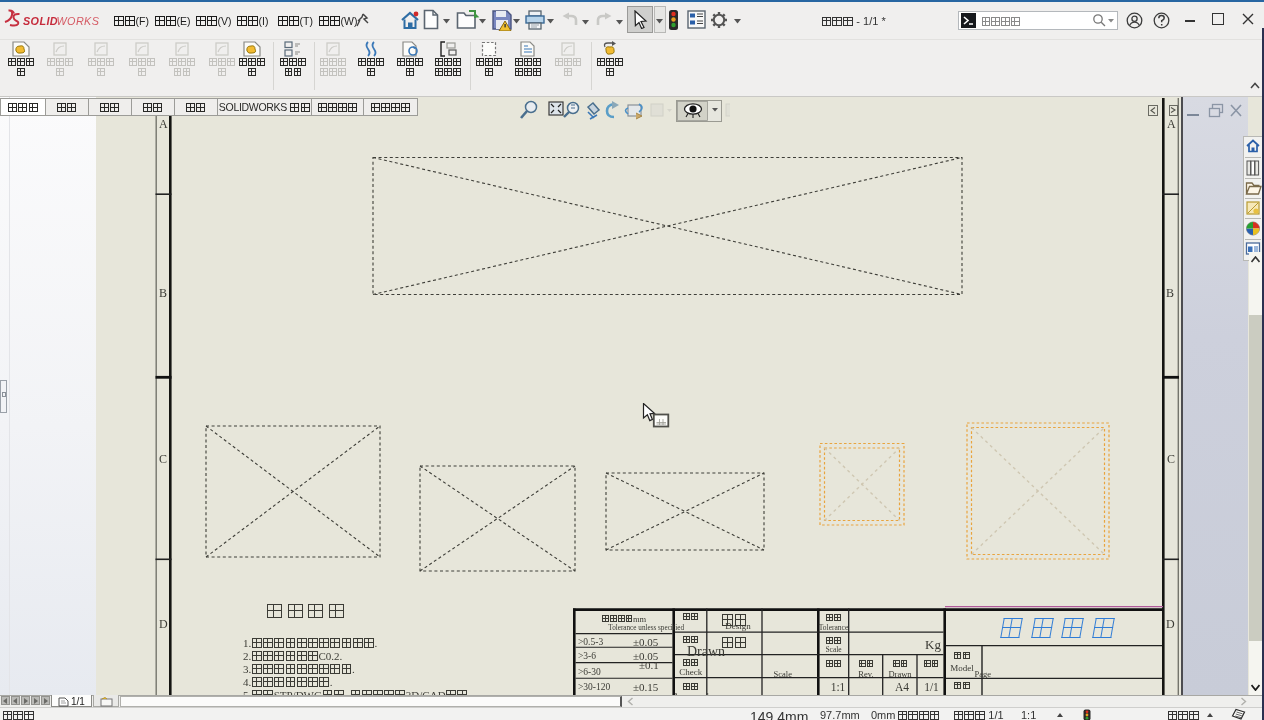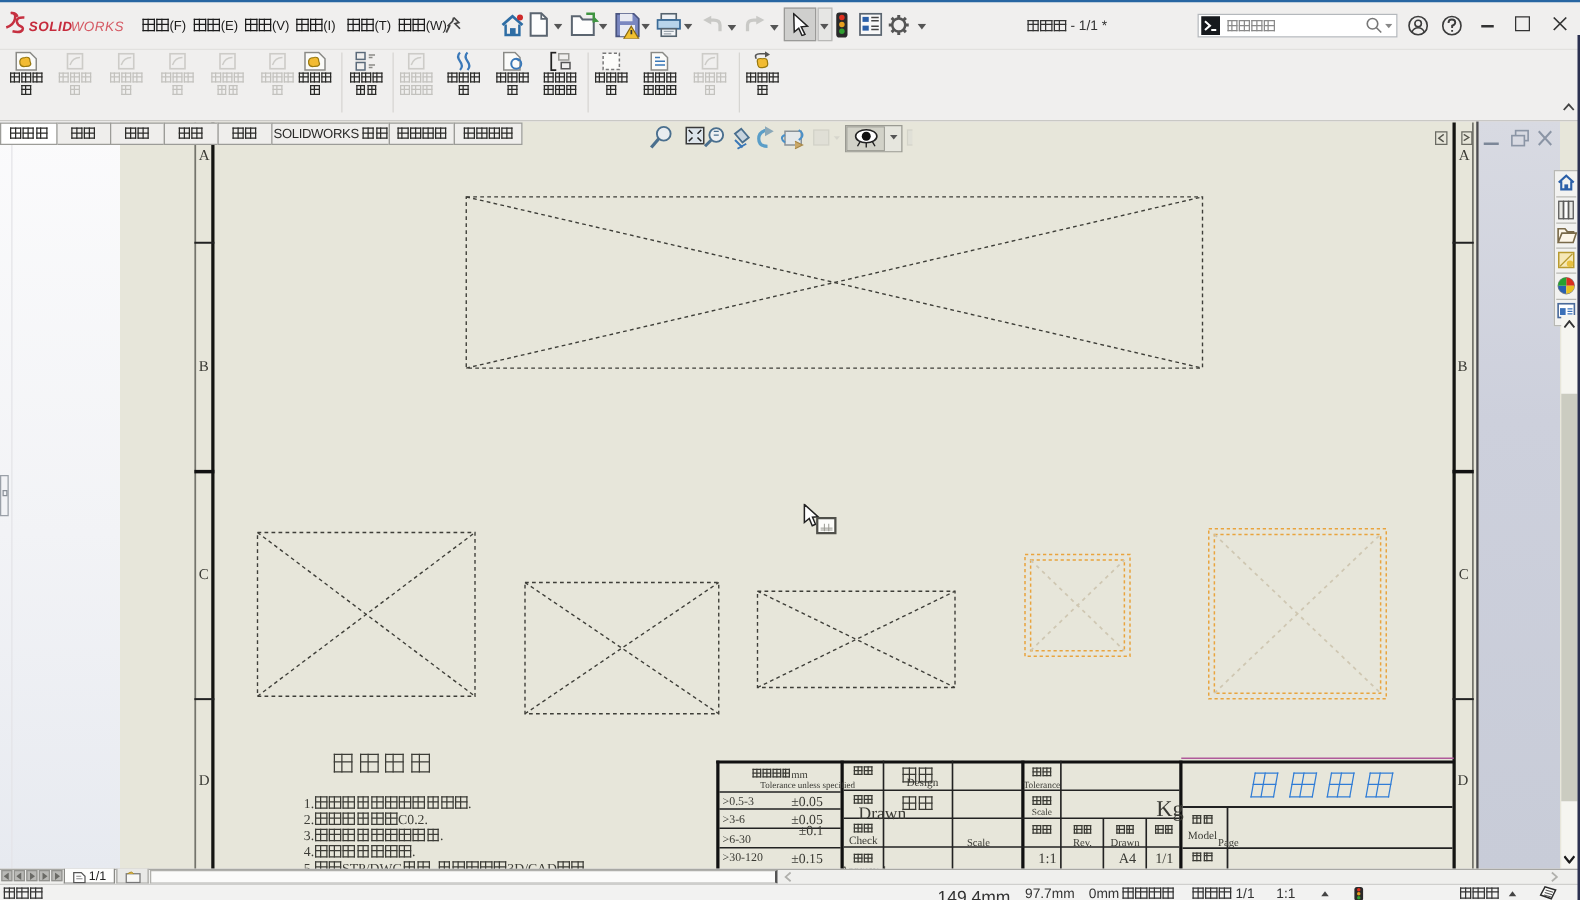--- a/index.html
+++ b/index.html
@@ -139,21 +139,21 @@
     <span class="abs ser" style="left:630.7px;top:657px;width:120px;text-align:center;font-size:8.5px;color:#3a3a34;white-space:nowrap"><i class="z s8"></i><i class="z s8"></i></span>
     <span class="abs ser" style="left:630.7px;top:666.5px;width:120px;text-align:center;font-size:9px;color:#3a3a34;white-space:nowrap">Check</span>
     <span class="abs ser" style="left:630.7px;top:681px;width:120px;text-align:center;font-size:8.5px;color:#3a3a34;white-space:nowrap"><i class="z s8"></i><i class="z s8"></i></span>
     <span class="abs ser" style="left:630.7px;top:690.5px;width:120px;text-align:center;font-size:9px;color:#3a3a34;white-space:nowrap">Approved</span>
     <span class="abs ser" style="left:674px;top:612.5px;width:120px;text-align:center;font-size:13px;color:#3a3a34;white-space:nowrap"><i class="z s12"></i><i class="z s12"></i></span>
     <span class="abs ser" style="left:674px;top:635px;width:120px;text-align:center;font-size:13px;color:#3a3a34;white-space:nowrap"><i class="z s12"></i><i class="z s12"></i></span>
     <span class="abs ser" style="left:773.5px;top:612.5px;width:120px;text-align:center;font-size:8.5px;color:#3a3a34;white-space:nowrap"><i class="z s8"></i><i class="z s8"></i></span>
     <span class="abs ser" style="left:773.5px;top:622.5px;width:120px;text-align:center;font-size:7.5px;color:#3a3a34;white-space:nowrap">Tolerance</span>
     <span class="abs ser" style="left:773.5px;top:635px;width:120px;text-align:center;font-size:8.5px;color:#3a3a34;white-space:nowrap"><i class="z s8"></i><i class="z s8"></i></span>
     <span class="abs ser" style="left:773.5px;top:645px;width:120px;text-align:center;font-size:7.5px;color:#3a3a34;white-space:nowrap">Scale</span>
-    <span class="abs ser" style="left:925px;top:637px;font-size:18px;color:#3a3a34;white-space:nowrap">Kg</span>
+    <span class="abs ser" style="left:925px;top:637px;font-size:13px;color:#3a3a34;white-space:nowrap">Kg</span>
     <span class="abs ser" style="left:773.5px;top:658px;width:120px;text-align:center;font-size:8.5px;color:#3a3a34;white-space:nowrap"><i class="z s8"></i><i class="z s8"></i></span>
     <span class="abs ser" style="left:773.5px;top:668.5px;width:120px;text-align:left;font-size:8.5px;color:#3a3a34;white-space:nowrap">Scale</span>
     <span class="abs ser" style="left:806px;top:658px;width:120px;text-align:center;font-size:8.5px;color:#3a3a34;white-space:nowrap"><i class="z s8"></i><i class="z s8"></i></span>
     <span class="abs ser" style="left:806px;top:668.5px;width:120px;text-align:center;font-size:8.5px;color:#3a3a34;white-space:nowrap">Rev.</span>
     <span class="abs ser" style="left:840px;top:658px;width:120px;text-align:center;font-size:8.5px;color:#3a3a34;white-space:nowrap"><i class="z s8"></i><i class="z s8"></i></span>
     <span class="abs ser" style="left:840px;top:668.5px;width:120px;text-align:center;font-size:8.5px;color:#3a3a34;white-space:nowrap">Drawn</span>
     <span class="abs ser" style="left:871px;top:658px;width:120px;text-align:center;font-size:8.5px;color:#3a3a34;white-space:nowrap"><i class="z s8"></i><i class="z s8"></i></span>
     <span class="abs ser" style="left:871px;top:668.5px;width:120px;text-align:right;font-size:8.5px;color:#3a3a34;white-space:nowrap">Page</span>
     <span class="abs ser" style="left:778px;top:681px;width:120px;text-align:center;font-size:11.5px;color:#3a3a34;white-space:nowrap">1:1</span>
     <span class="abs ser" style="left:842px;top:681px;width:120px;text-align:center;font-size:11.5px;color:#3a3a34;white-space:nowrap">A4</span>

